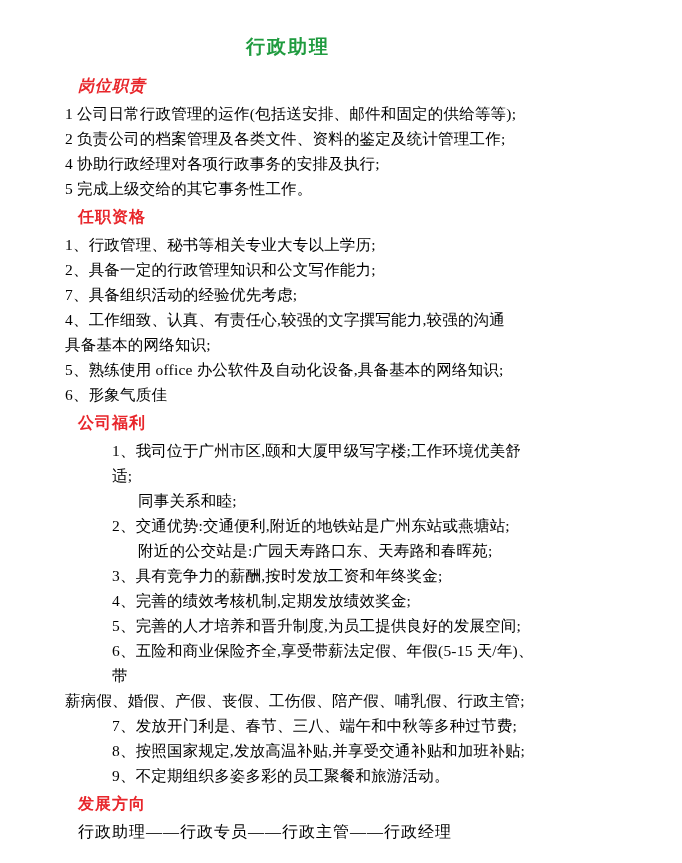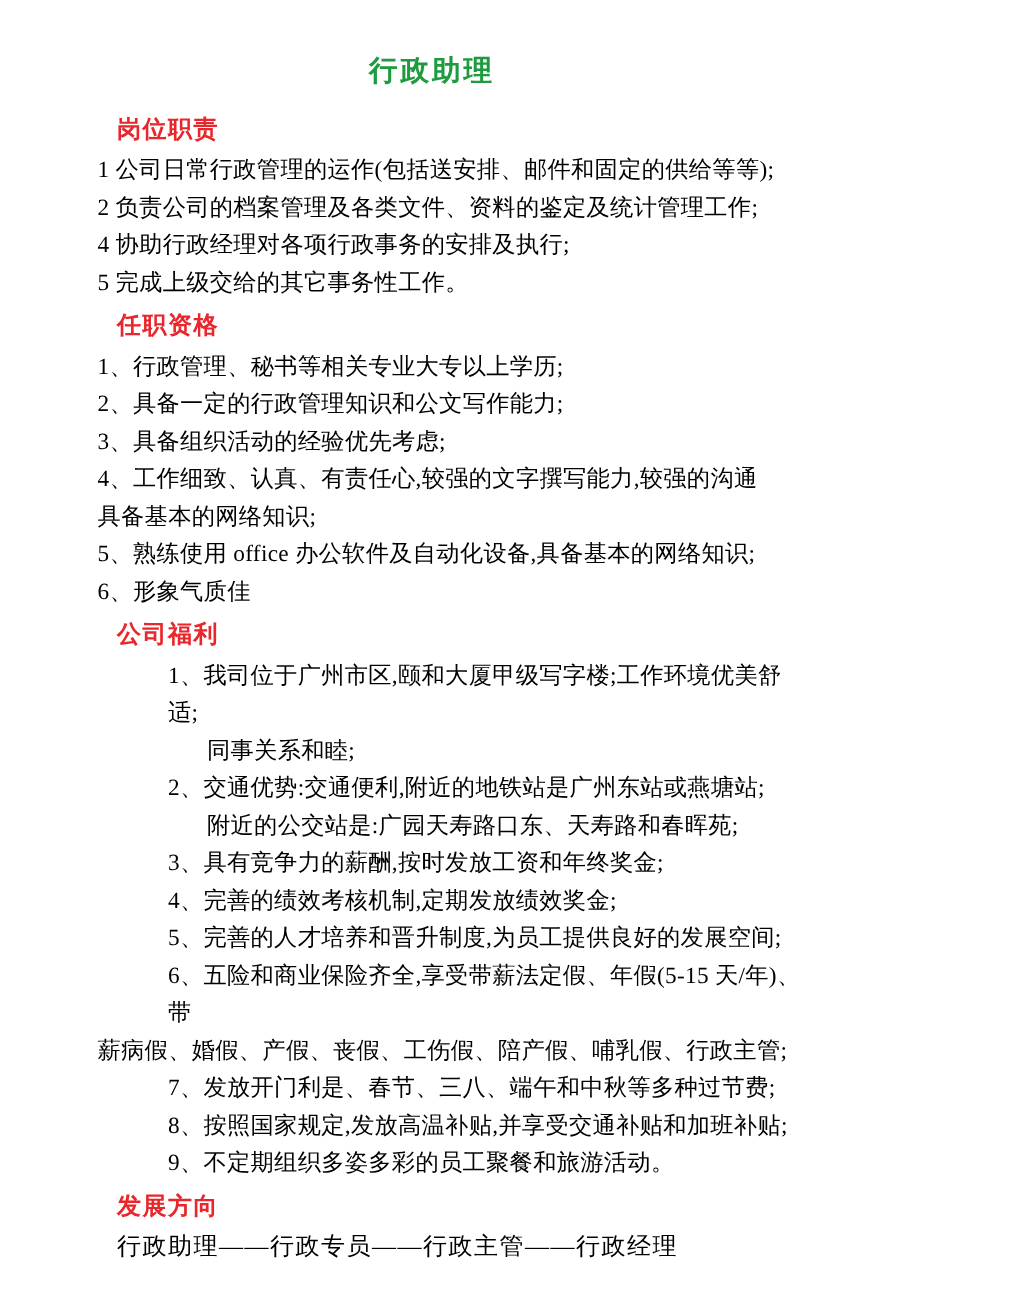--- a/index.html
+++ b/index.html
@@ -32,20 +32,21 @@
   }
   .section-heading {
     color: #e8262b;
     font-size: 16px;
     font-weight: bold;
     margin: 6px 0 4px 38px;
     letter-spacing: 1px;
   }
   .section-heading.first {
     margin-top: 16px;
+    font-style: italic;
   }
   .block {
     margin: 0;
     padding: 0;
   }
   .line {
     font-size: 15.5px;
     line-height: 25px;
     margin: 0 0 0 38px;
     white-space: pre-wrap;
@@ -82,21 +83,21 @@
       <div class="line indent1">4 协助行政经理对各项行政事务的安排及执行;</div>
       <div class="line indent1">5 完成上级交给的其它事务性工作。</div>
     </div>
   </div>
 
   <div class="section">
     <div class="section-heading">任职资格</div>
     <div class="block">
       <div class="line indent1">1、行政管理、秘书等相关专业大专以上学历;</div>
       <div class="line indent1">2、具备一定的行政管理知识和公文写作能力;</div>
-      <div class="line indent1">3、具备组织活动的经验优先考虑;</div>
+      <div class="line indent1">7、具备组织活动的经验优先考虑;</div>
       <div class="line indent1">4、工作细致、认真、有责任心,较强的文字撰写能力,较强的沟通</div>
       <div class="line indent1">具备基本的网络知识;</div>
       <div class="line indent1">5、熟练使用 office 办公软件及自动化设备,具备基本的网络知识;</div>
       <div class="line indent1">6、形象气质佳</div>
     </div>
   </div>
 
   <div class="section">
     <div class="section-heading">公司福利</div>
     <div class="block">

